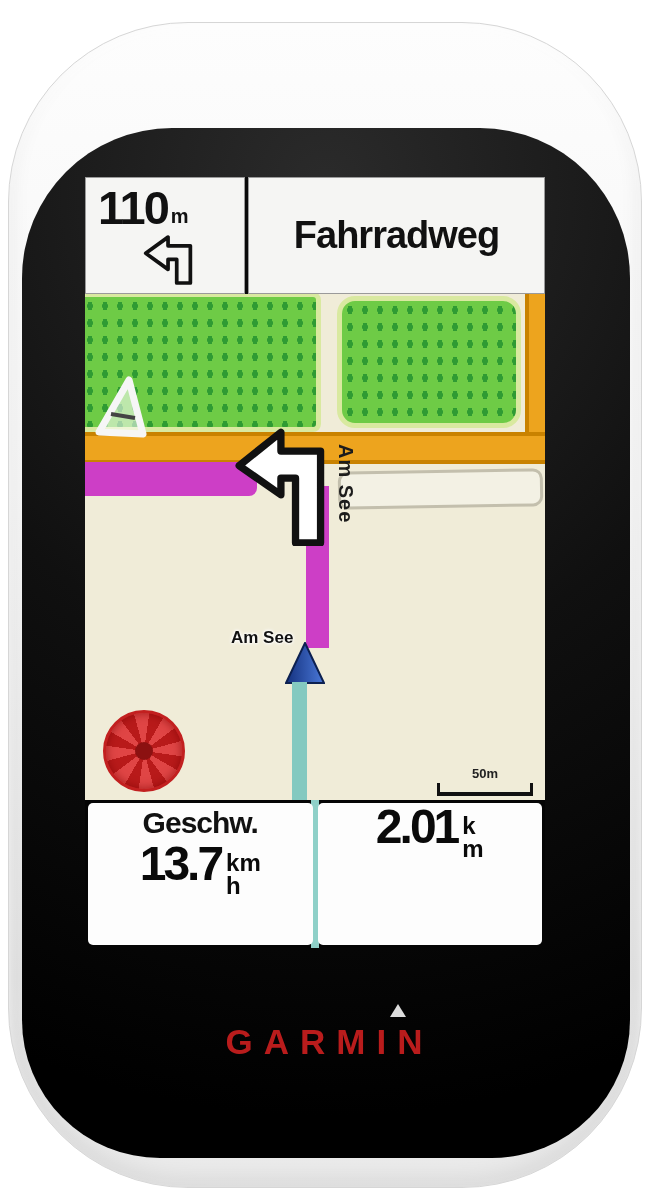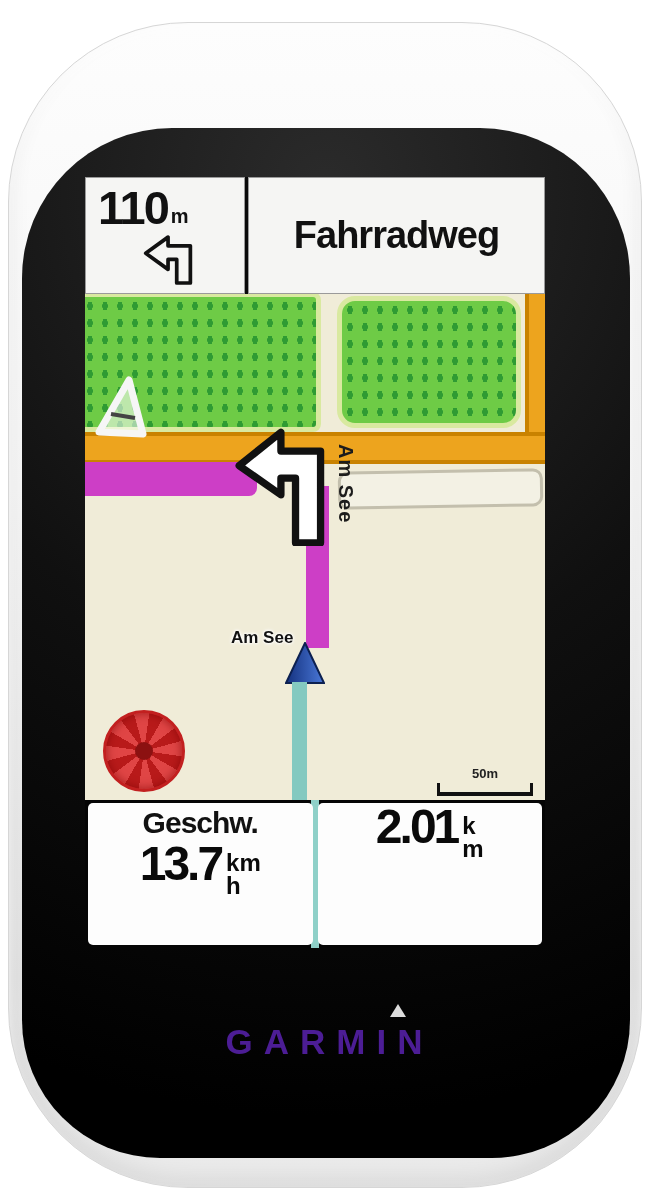--- a/index.html
+++ b/index.html
@@ -63,21 +63,21 @@
     display:flex;padding:3px;box-sizing:border-box;gap:5px;}
   .field-divider{position:absolute;left:226px;top:0;width:8px;height:148px;background:#8fd0c8;}
   .field{flex:1;background:#fdfdfd;border-radius:5px;display:flex;flex-direction:column;
     align-items:center;position:relative;z-index:1;}
   .field-label{margin-top:3px;font-size:30px;font-weight:700;color:#111;letter-spacing:-1px;}
   .value-row{display:flex;align-items:flex-start;margin-top:0;}
   .field-value{font-size:48px;line-height:1;font-weight:800;color:#0a0a0a;letter-spacing:-3px;}
   .unit-stack{margin:12px 0 0 5px;font-size:24px;font-weight:700;line-height:.95;color:#0a0a0a;text-align:left;}
   
   .logo{position:absolute;left:0;top:1022px;width:648px;text-align:center;
-    font-size:35px;font-weight:700;letter-spacing:11px;color:#4c1d95;text-indent:11px;}
+    font-size:35px;font-weight:700;letter-spacing:11px;color:#b91c1c;text-indent:11px;}
   .logo-delta{position:absolute;left:390px;top:1004px;width:0;height:0;
     border-left:8px solid transparent;border-right:8px solid transparent;border-bottom:13px solid #dcdcdc;}
 </style>
 </head>
 <body>
 
 <div class="stage">
   <div class="device-body"></div>
   <div class="front-panel"></div>
 

